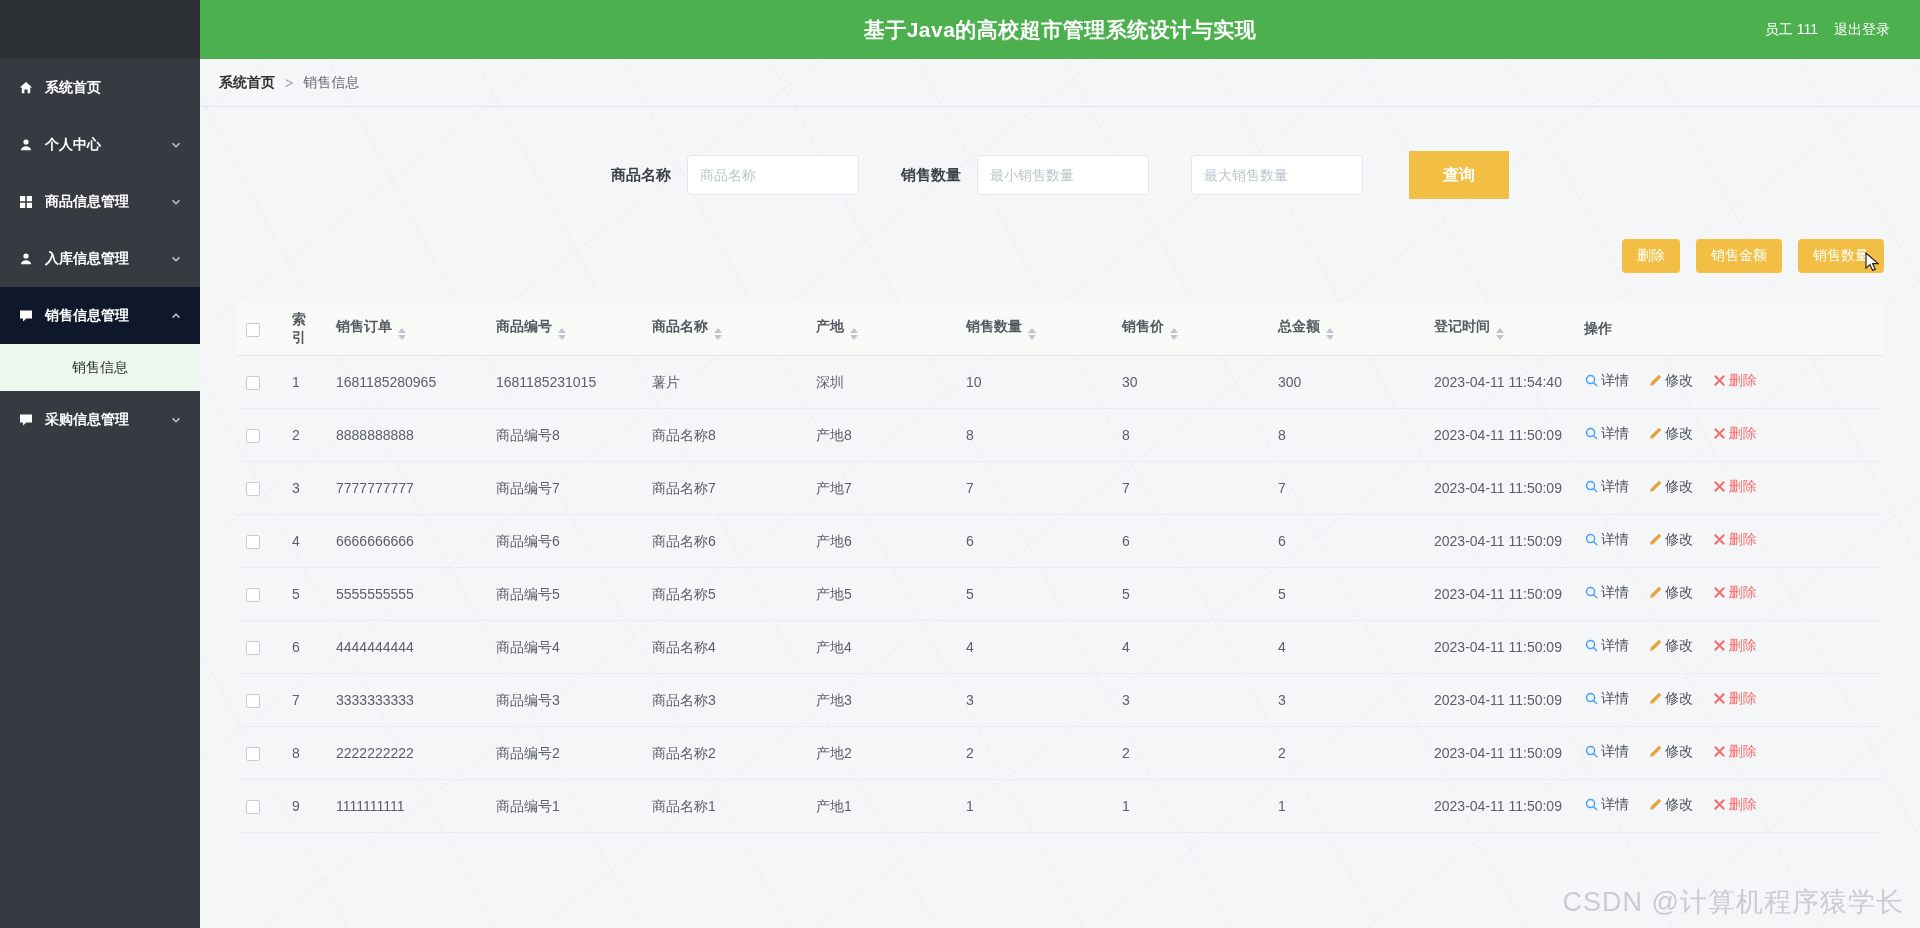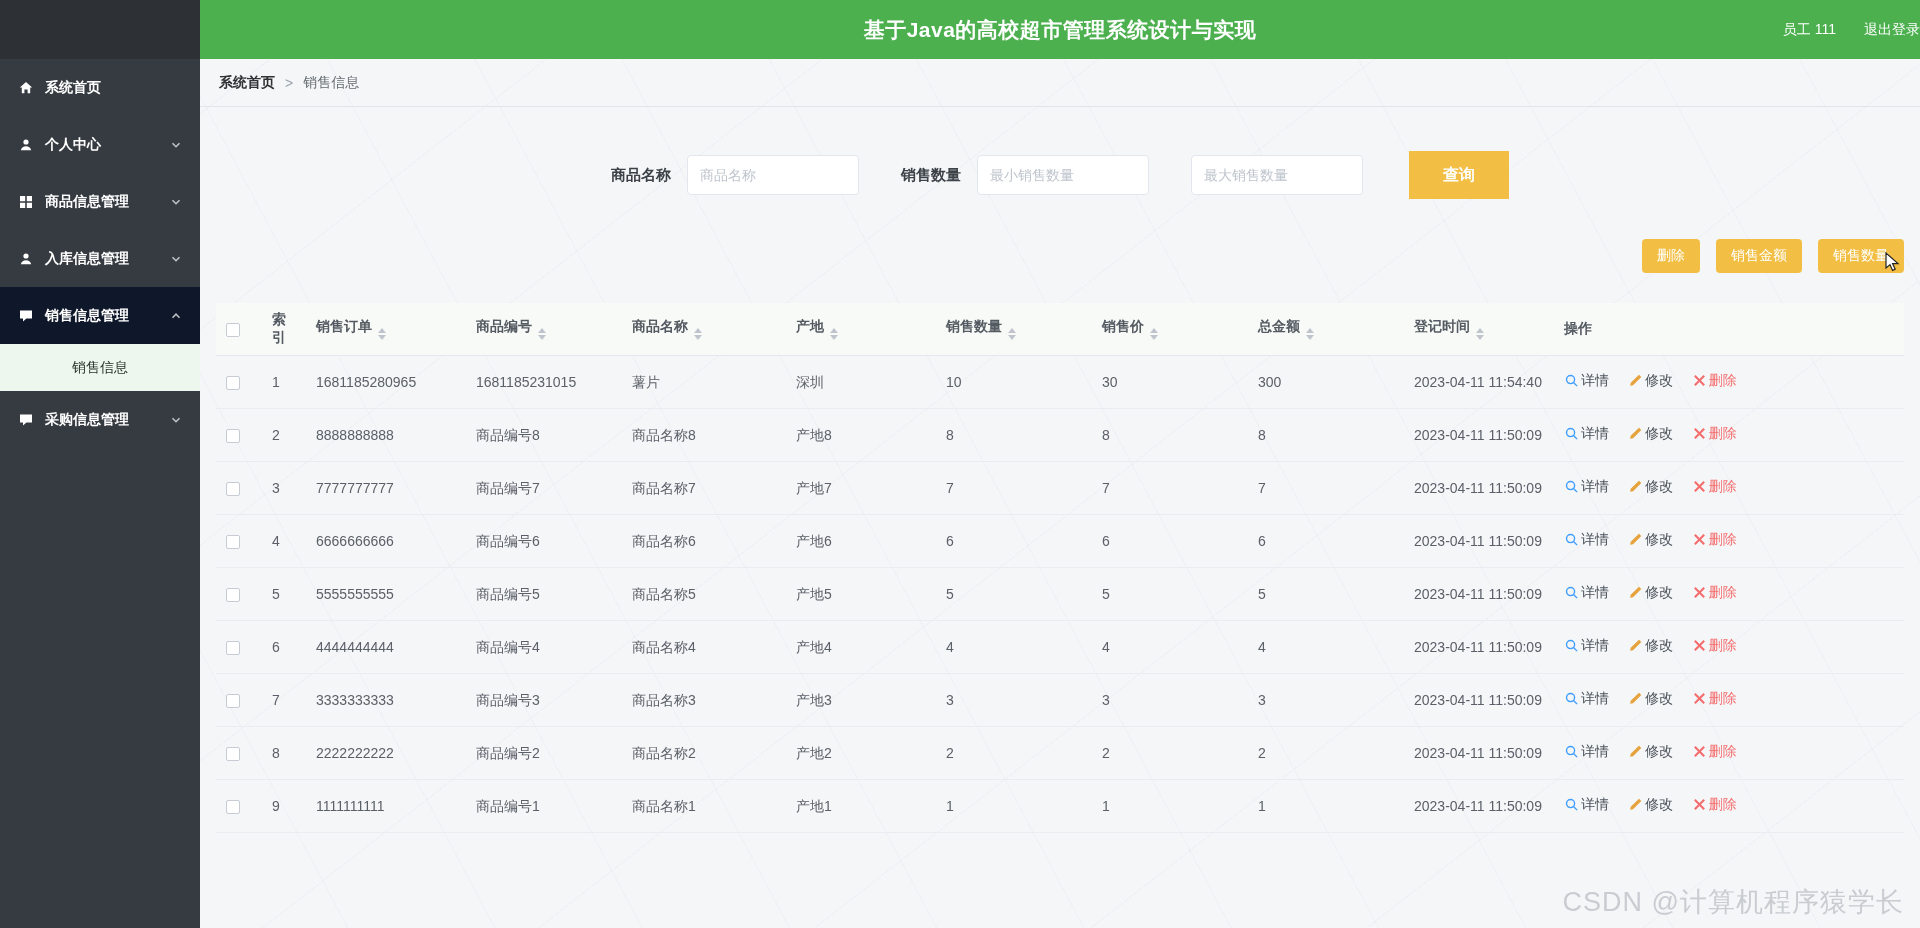--- a/index.html
+++ b/index.html
@@ -29,31 +29,31 @@
   
   .main{flex:1;display:flex;flex-direction:column;position:relative;
     background:
       repeating-linear-gradient(62deg, rgba(160,175,190,.07) 0 1px, transparent 1px 130px),
       repeating-linear-gradient(-38deg, rgba(160,175,190,.07) 0 1px, transparent 1px 170px),
       #f4f6f8;}
 
   .topbar{height:59px;background:var(--green);display:flex;align-items:center;position:relative;flex-shrink:0;}
   .topbar-title{position:absolute;left:0;right:0;text-align:center;color:#fff;
     font-size:21px;font-weight:700;letter-spacing:.5px;}
-  .topbar-user{margin-left:auto;z-index:1;display:flex;gap:28px;
+  .topbar-user{margin-left:auto;z-index:1;display:flex;gap:16px;padding-right:30px;
     color:#fff;font-size:14px;align-items:center;text-align:center;}
   .logout{cursor:pointer;}
 
   .breadcrumb{height:48px;display:flex;align-items:center;gap:10px;padding:0 19px;
     font-size:14px;border-bottom:1px solid rgba(210,216,222,.55);flex-shrink:0;}
   .bc-root{color:#303133;font-weight:700;cursor:pointer;}
   .bc-sep{color:#9aa2ab;}
   .bc-current{color:#666c72;}
 
-  .content{flex:1;padding:0 16px;position:relative;}
+  .content{flex:1;padding:0 36px;position:relative;}
 
   
   .search-row{margin-top:44px;display:flex;align-items:center;justify-content:center;gap:16px;}
   .search-label{font-size:15px;font-weight:700;color:#3c4248;}
   .search-input{width:172px;height:40px;border:1px solid #e3e7ed;background:#fff;border-radius:4px;
     padding:0 12px;font-size:14px;color:#333;outline:none;font-family:inherit;}
   .search-input::placeholder{color:#bfc5cd;}
   .gap-lg{margin-left:26px;}
   .btn-query{width:100px;height:48px;margin-left:30px;background:var(--gold);border:none;border-radius:0;
     color:#fff;font-size:16px;font-weight:700;cursor:pointer;font-family:inherit;}

